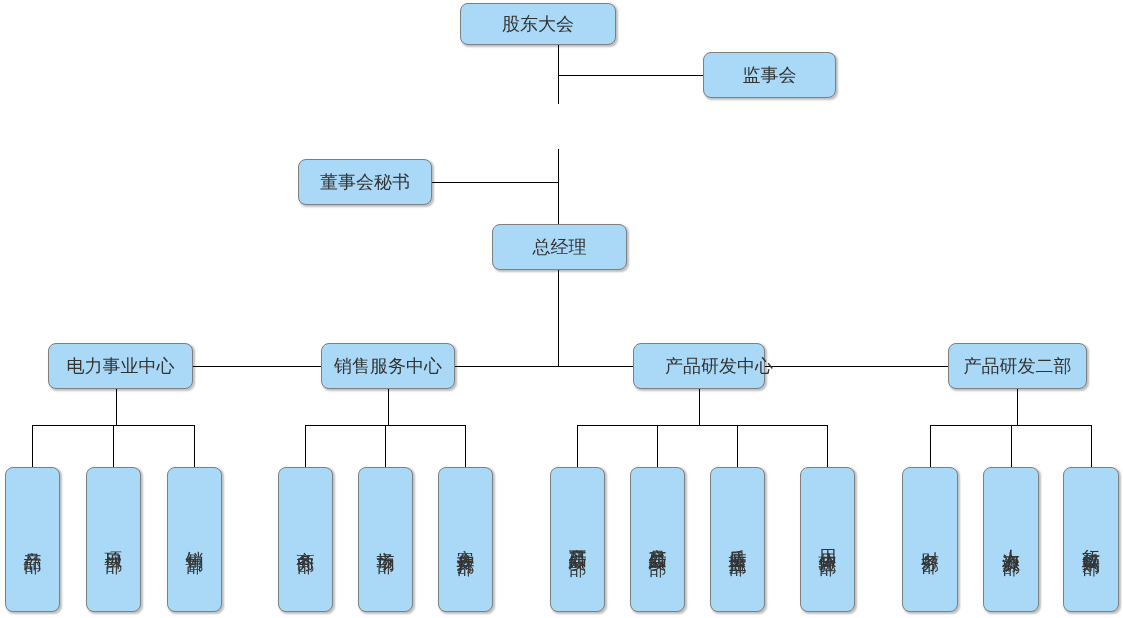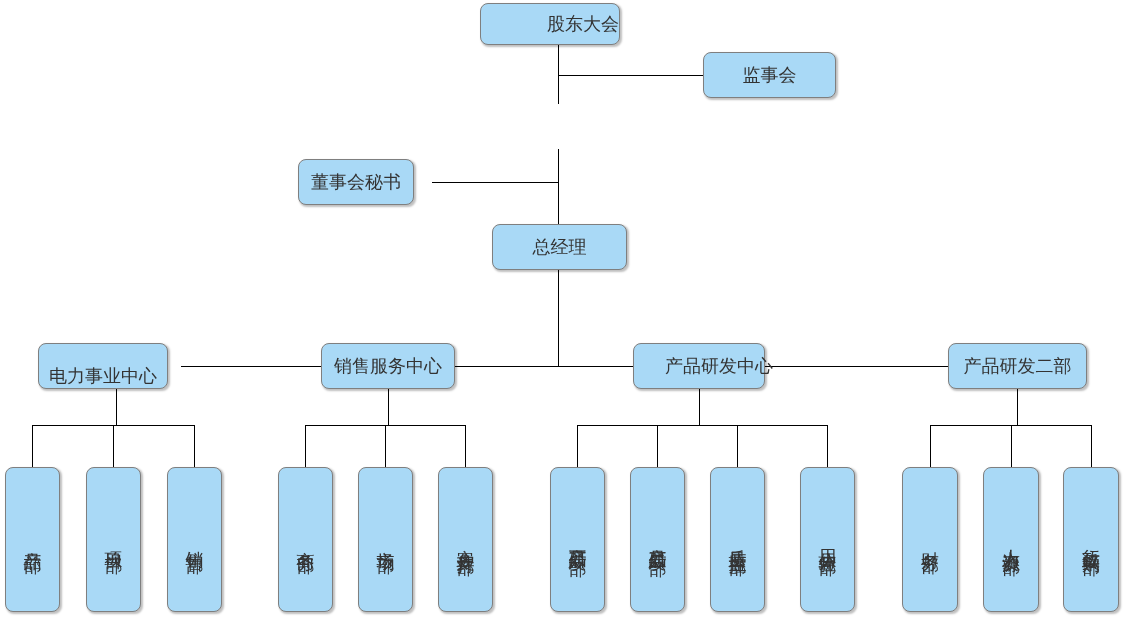--- a/index.html
+++ b/index.html
@@ -79,34 +79,34 @@
   <div class="line v" style="left:657px; top:425px; height:42px;"></div>
   <div class="line v" style="left:737px; top:425px; height:42px;"></div>
   <div class="line v" style="left:827px; top:425px; height:42px;"></div>
 
   <div class="line v" style="left:1017px; top:389px; height:36px;"></div>
   <div class="line h" style="left:930px;  top:425px; width:161px;"></div>
   <div class="line v" style="left:930px;  top:425px; height:42px;"></div>
   <div class="line v" style="left:1011px; top:425px; height:42px;"></div>
   <div class="line v" style="left:1091px; top:425px; height:42px;"></div>
 
-  <div class="node" style="left:480px; top:3px; width:140px; height:42px;justify-content:flex-end;">
+  <div class="node" style="left:460px; top:3px; width:156px; height:42px;">
     <span class="label">股东大会</span>
   </div>
   <div class="node" style="left:703px; top:52px; width:133px; height:46px;">
     <span class="label">监事会</span>
   </div>
-  <div class="node" style="left:298px; top:159px; width:116px; height:46px;">
+  <div class="node" style="left:298px; top:159px; width:134px; height:46px;">
     <span class="label">董事会秘书</span>
   </div>
   <div class="node" style="left:492px; top:224px; width:135px; height:46px;">
     <span class="label">总经理</span>
   </div>
 
-  <div class="node" style="left:38px; top:343px; width:130px; height:46px;align-items:flex-end;">
+  <div class="node" style="left:48px; top:343px; width:145px; height:46px;">
     <span class="label">电力事业中心</span>
   </div>
   <div class="node" style="left:321px; top:343px; width:134px; height:46px;">
     <span class="label">销售服务中心</span>
   </div>
   <div class="node" style="left:633px; top:343px; width:132px; height:46px;padding-left:40px;">
     <span class="label">产品研发中心</span>
   </div>
   <div class="node" style="left:948px; top:343px; width:139px; height:46px;">
     <span class="label">产品研发二部</span>

